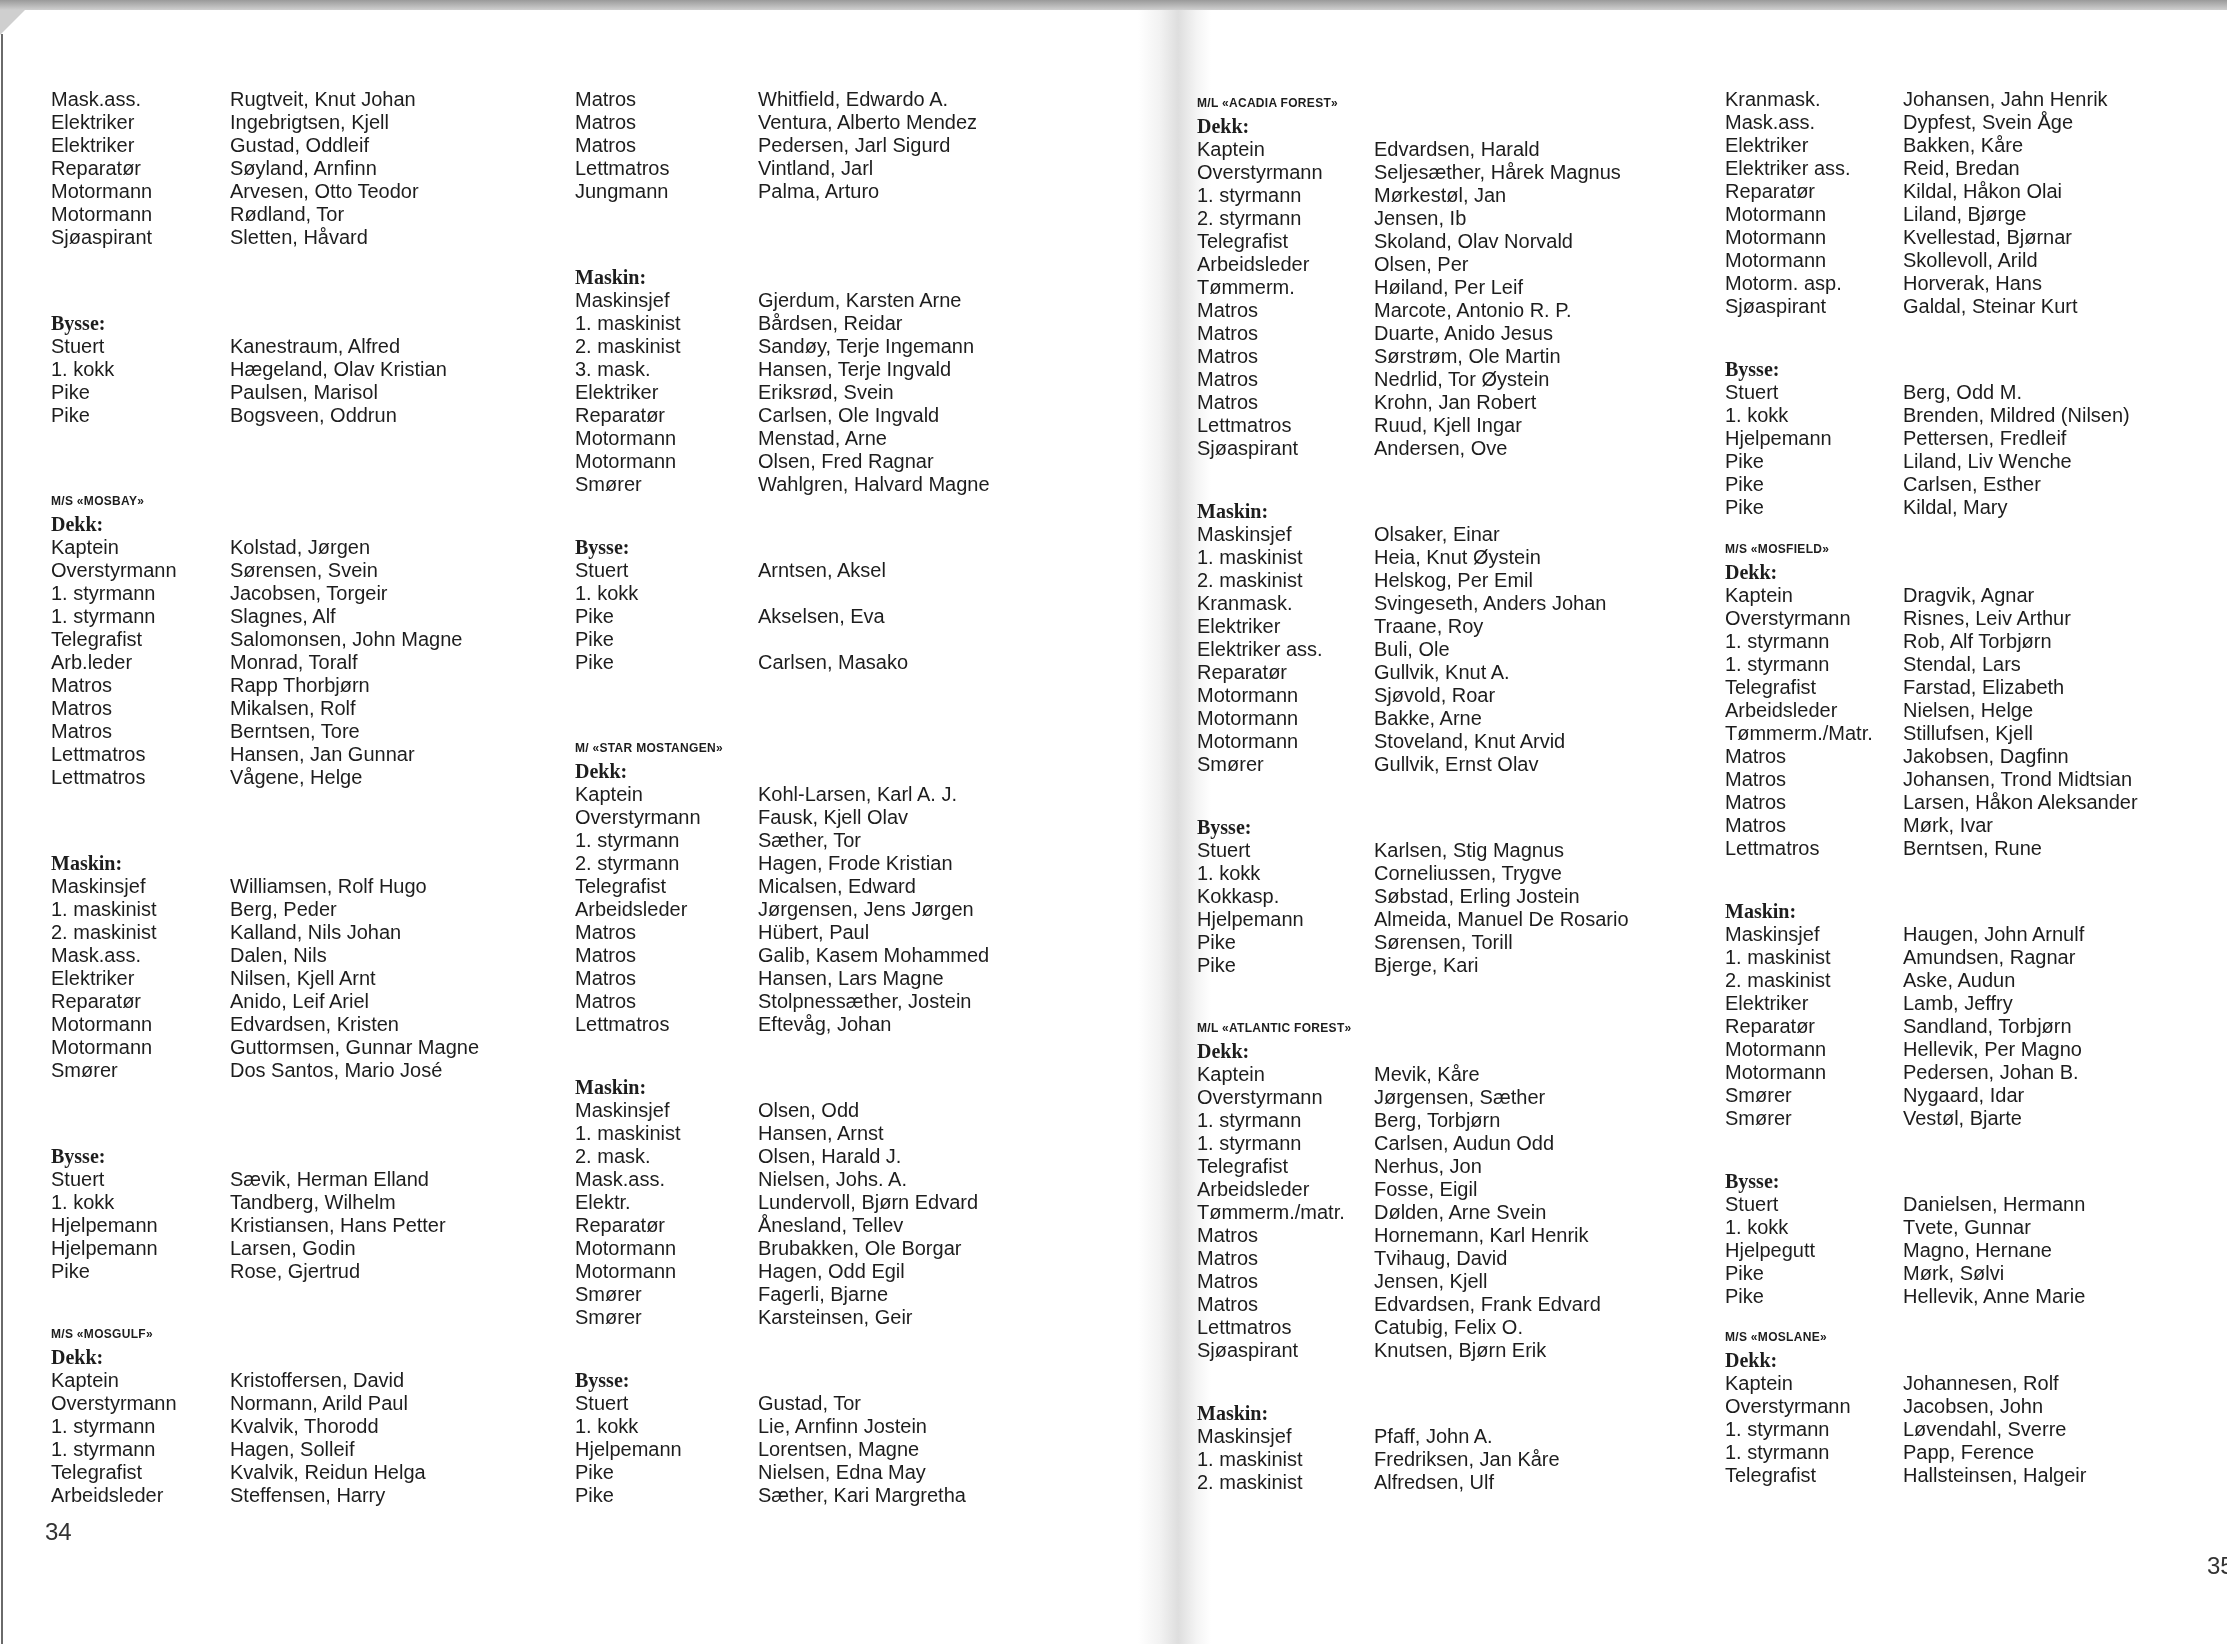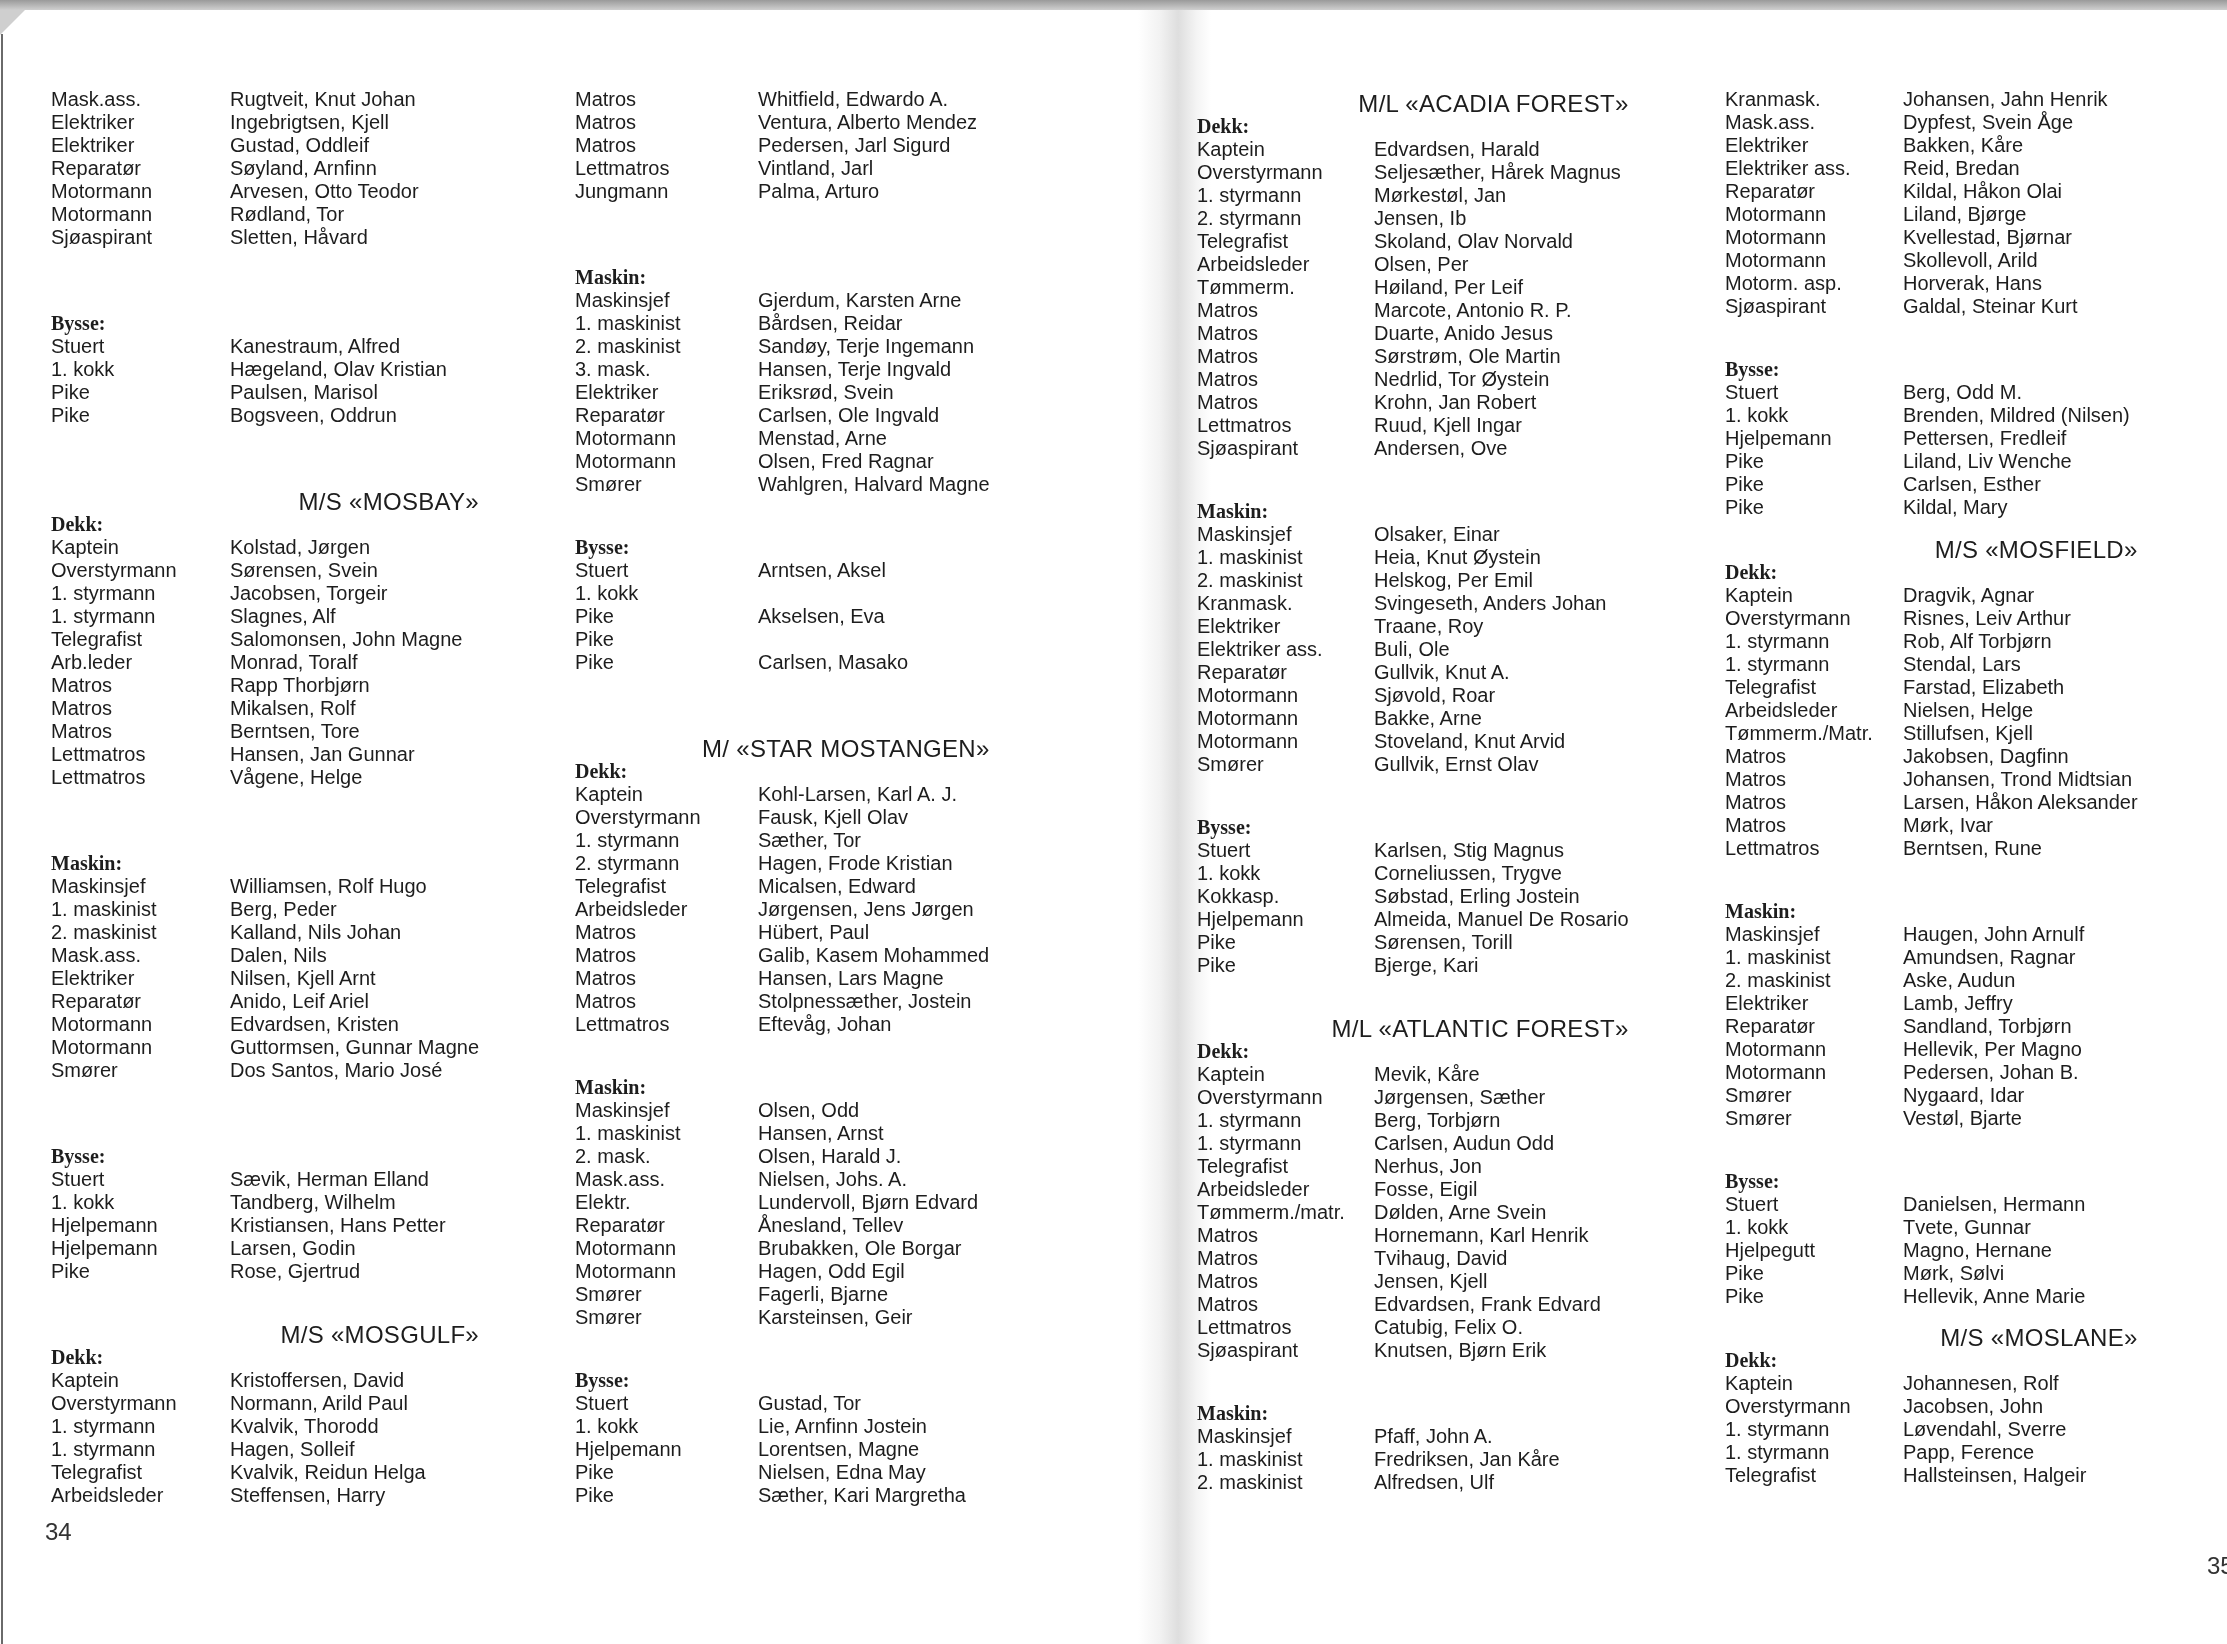--- a/index.html
+++ b/index.html
@@ -27,21 +27,21 @@
   .column {
     position: absolute; font-size: 20px; line-height: 23px;
   }
   .row { display: flex; white-space: nowrap; }
   .role { display: inline-block; }
   .name { display: inline-block; }
   .col1 { left: 51px;  top: 88px; } .col1 .role { width: 179px; }
   .col2 { left: 575px; top: 88px; } .col2 .role { width: 183px; }
   .col3 { left: 1197px; top: 92px; } .col3 .role { width: 177px; }
   .col4 { left: 1725px; top: 88px; } .col4 .role { width: 178px; }
-  .ship-title { font-weight: normal; font-size: 24px; letter-spacing: 0.3px; text-align: right; }
+  .ship-title { font-weight: bold; font-size: 12px; letter-spacing: 0.3px; }
   .dept { font-weight: bold; font-family: Liberation Serif, serif; }
   .gap-lg { height: 63px; }
   .gap-md { height: 40px; }
   .gap-sm { height: 18.5px; }
   .pagenum { position: absolute; font-size: 24px; color: #333; text-align: right; }
   .p34 { left: 45px; top: 1518px; }
   .p35 { left: 2207px; top: 1552px; }
 </style>
 </head>
 <body>

